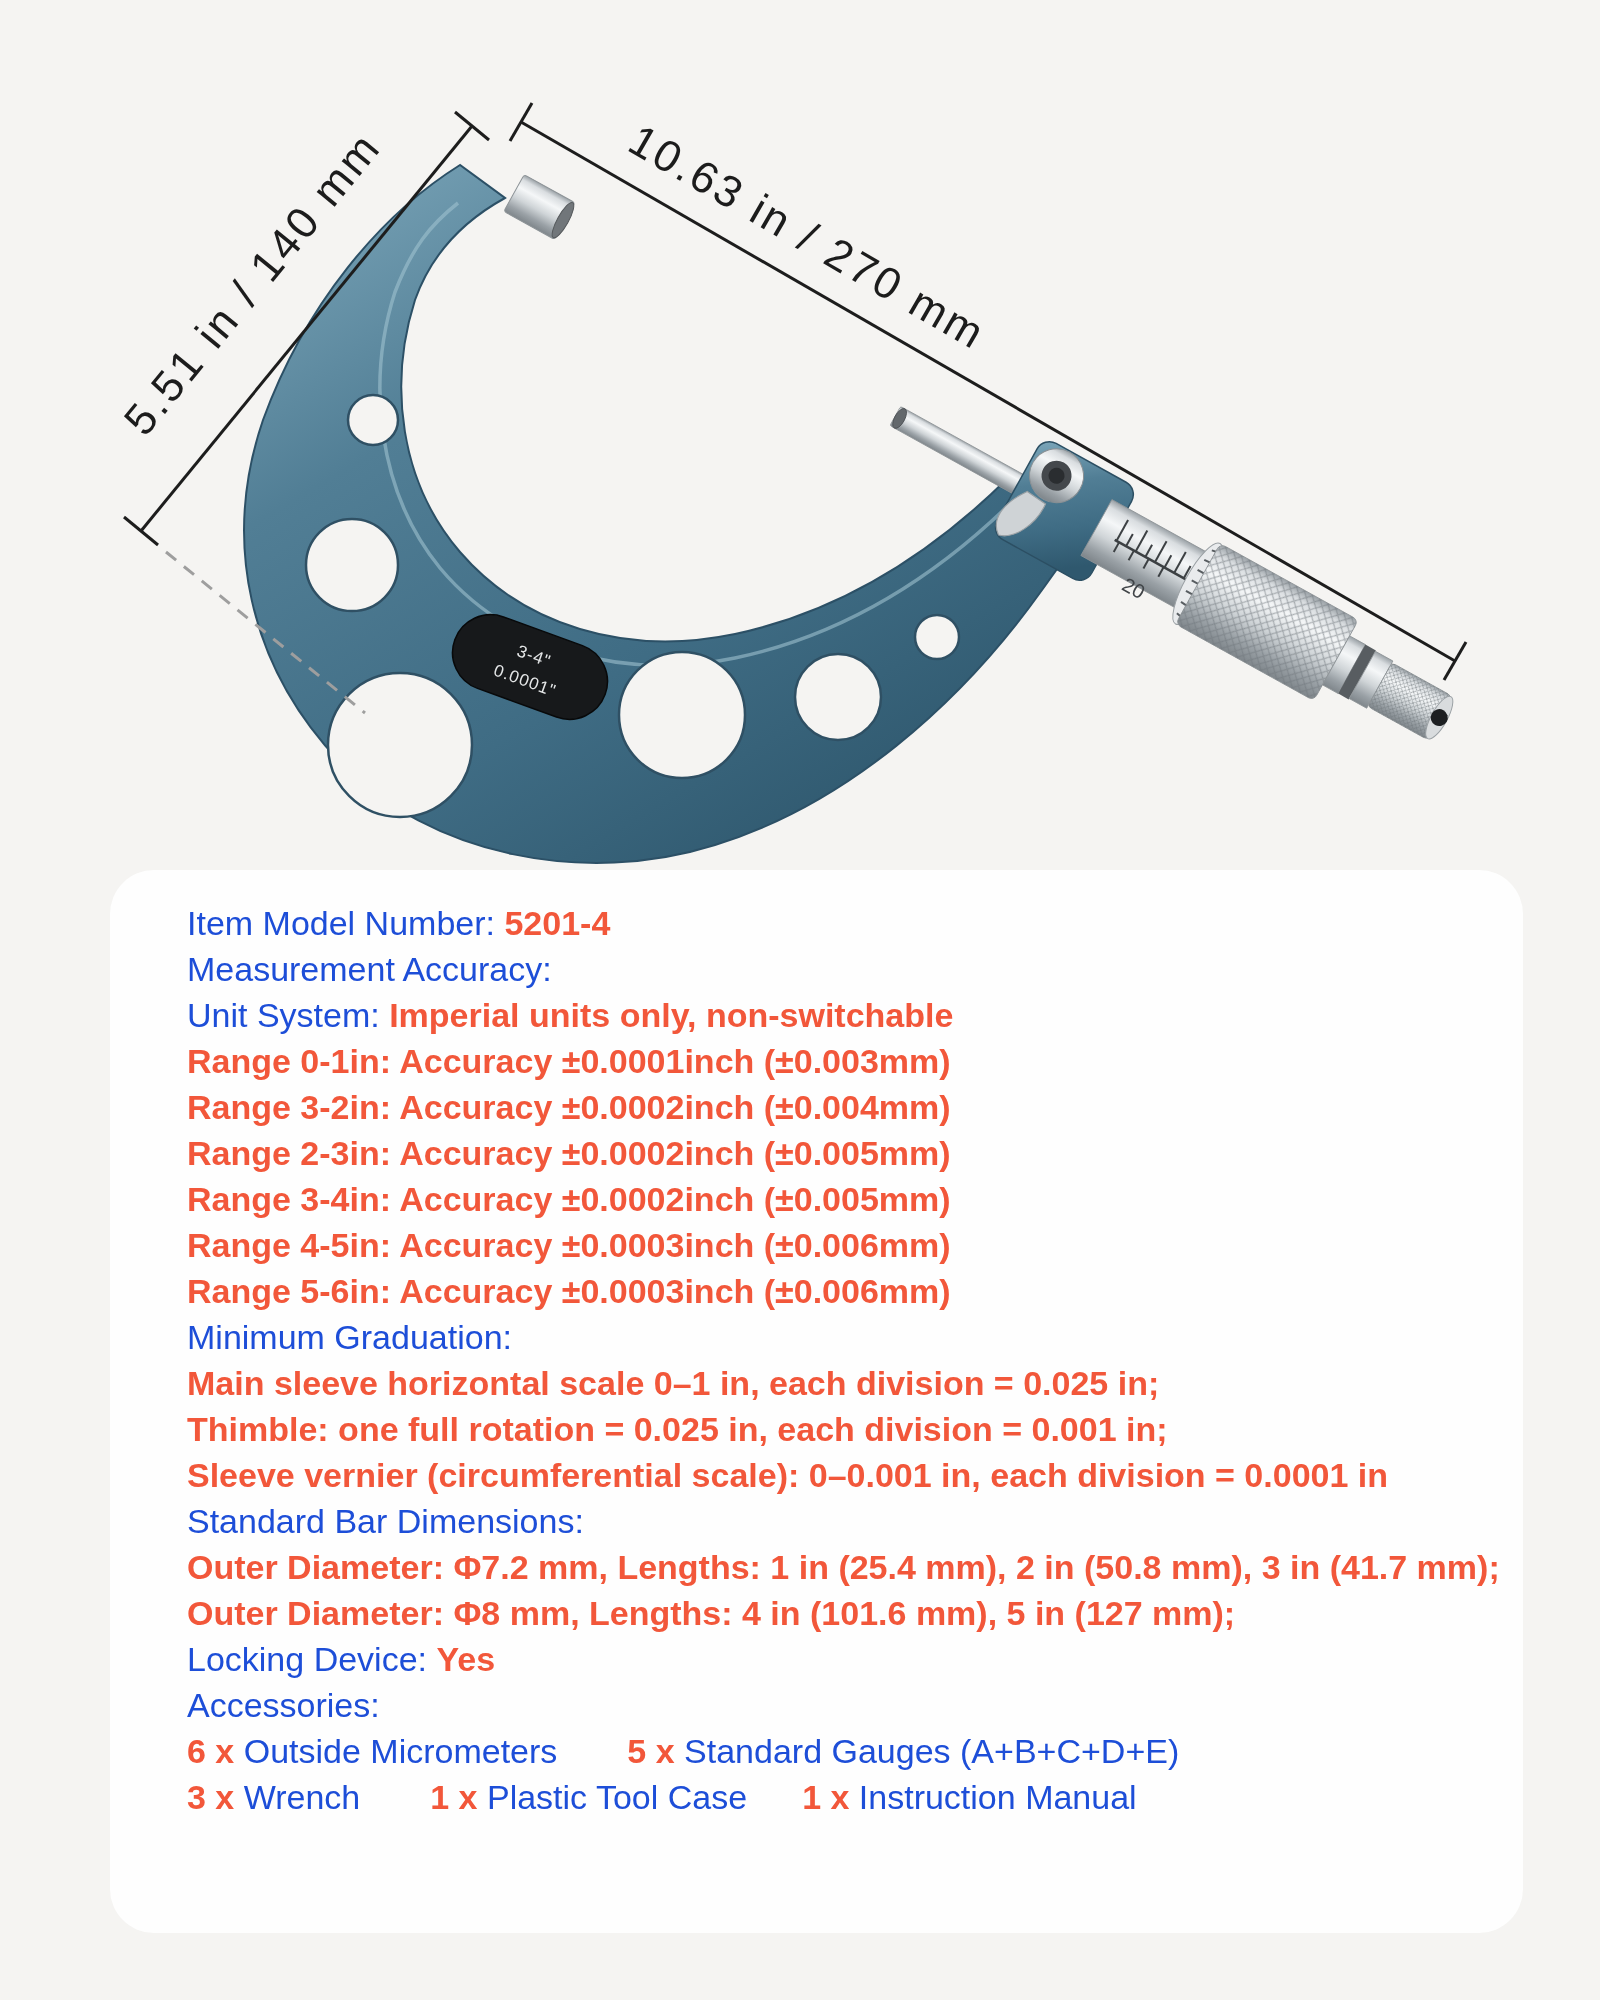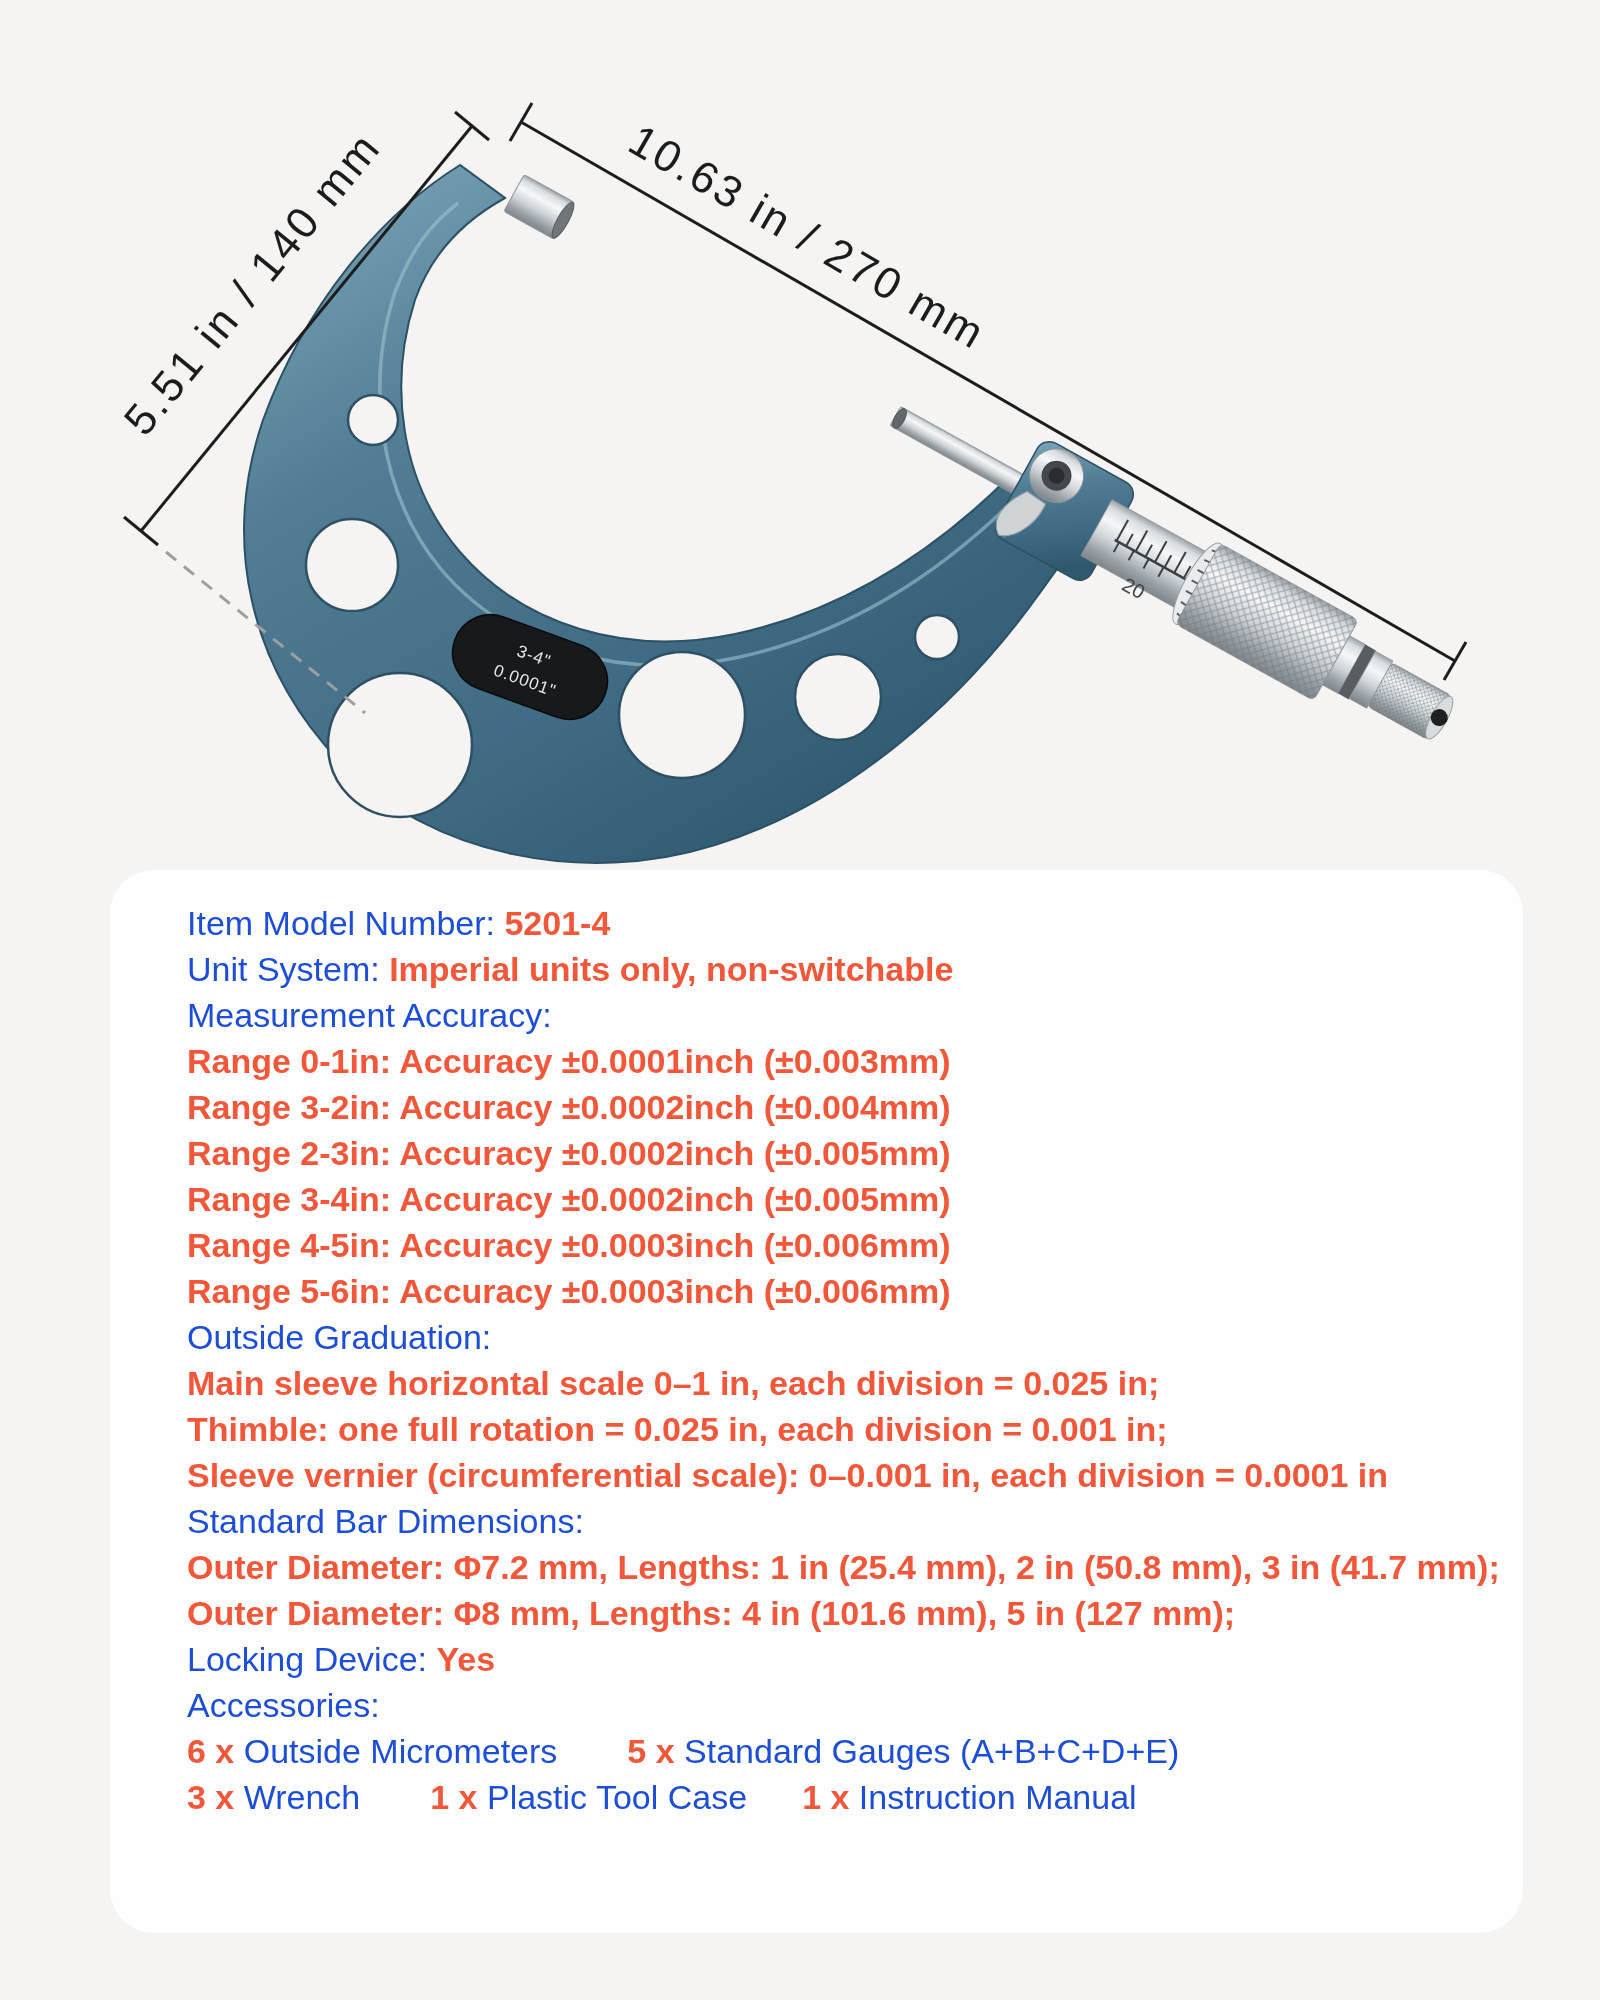--- a/index.html
+++ b/index.html
@@ -156,29 +156,29 @@
       <line x1="521" y1="122" x2="1455" y2="661" stroke="#1d1d1d" stroke-width="3"></line>
       <line x1="532" y1="103" x2="510" y2="141" stroke="#1d1d1d" stroke-width="3"></line>
       <line x1="1466" y1="642" x2="1444" y2="680" stroke="#1d1d1d" stroke-width="3"></line>
       <text class="dim-label" transform="translate(800,250) rotate(30)" text-anchor="middle">10.63 in / 270 mm</text>
     </g>
   </svg>
 
   <div class="spec-card">
     <div class="spec-list">
         <div class="spec-line"><span class="dark">Item Model Number: </span><span class="orange">5201-4</span></div>
+        <div class="spec-line"><span class="dark">Measurement Accuracy:</span></div>
         <div class="spec-line"><span class="dark">Unit System: </span><span class="orange">Imperial units only, non-switchable</span></div>
-        <div class="spec-line"><span class="dark">Measurement Accuracy:</span></div>
         <div class="spec-line"><span class="orange">Range 0-1in: Accuracy ±0.0001inch (±0.003mm)</span></div>
         <div class="spec-line"><span class="orange">Range 3-2in: Accuracy ±0.0002inch (±0.004mm)</span></div>
         <div class="spec-line"><span class="orange">Range 2-3in: Accuracy ±0.0002inch (±0.005mm)</span></div>
         <div class="spec-line"><span class="orange">Range 3-4in: Accuracy ±0.0002inch (±0.005mm)</span></div>
         <div class="spec-line"><span class="orange">Range 4-5in: Accuracy ±0.0003inch (±0.006mm)</span></div>
         <div class="spec-line"><span class="orange">Range 5-6in: Accuracy ±0.0003inch (±0.006mm)</span></div>
-        <div class="spec-line"><span class="dark">Outside Graduation:</span></div>
+        <div class="spec-line"><span class="dark">Minimum Graduation:</span></div>
         <div class="spec-line"><span class="orange">Main sleeve horizontal scale 0–1 in, each division = 0.025 in;</span></div>
         <div class="spec-line"><span class="orange">Thimble: one full rotation = 0.025 in, each division = 0.001 in;</span></div>
         <div class="spec-line"><span class="orange">Sleeve vernier (circumferential scale): 0–0.001 in, each division = 0.0001 in</span></div>
         <div class="spec-line"><span class="dark">Standard Bar Dimensions:</span></div>
         <div class="spec-line"><span class="orange">Outer Diameter: Φ7.2 mm, Lengths: 1 in (25.4 mm), 2 in (50.8 mm), 3 in (41.7 mm);</span></div>
         <div class="spec-line"><span class="orange">Outer Diameter: Φ8 mm, Lengths: 4 in (101.6 mm), 5 in (127 mm);</span></div>
         <div class="spec-line"><span class="dark">Locking Device: </span><span class="orange">Yes</span></div>
         <div class="spec-line"><span class="dark">Accessories:</span></div>
         <div class="spec-line"><span class="orange">6 x</span><span class="dark"> Outside Micrometers</span><span class="gap" style="width: 70px;"></span><span class="orange">5 x</span><span class="dark"> Standard Gauges (A+B+C+D+E)</span></div>
         <div class="spec-line"><span class="orange">3 x</span><span class="dark"> Wrench</span><span class="gap" style="width: 70px;"></span><span class="orange">1 x</span><span class="dark"> Plastic Tool Case</span><span class="gap" style="width: 55px;"></span><span class="orange">1 x</span><span class="dark"> Instruction Manual</span></div>

